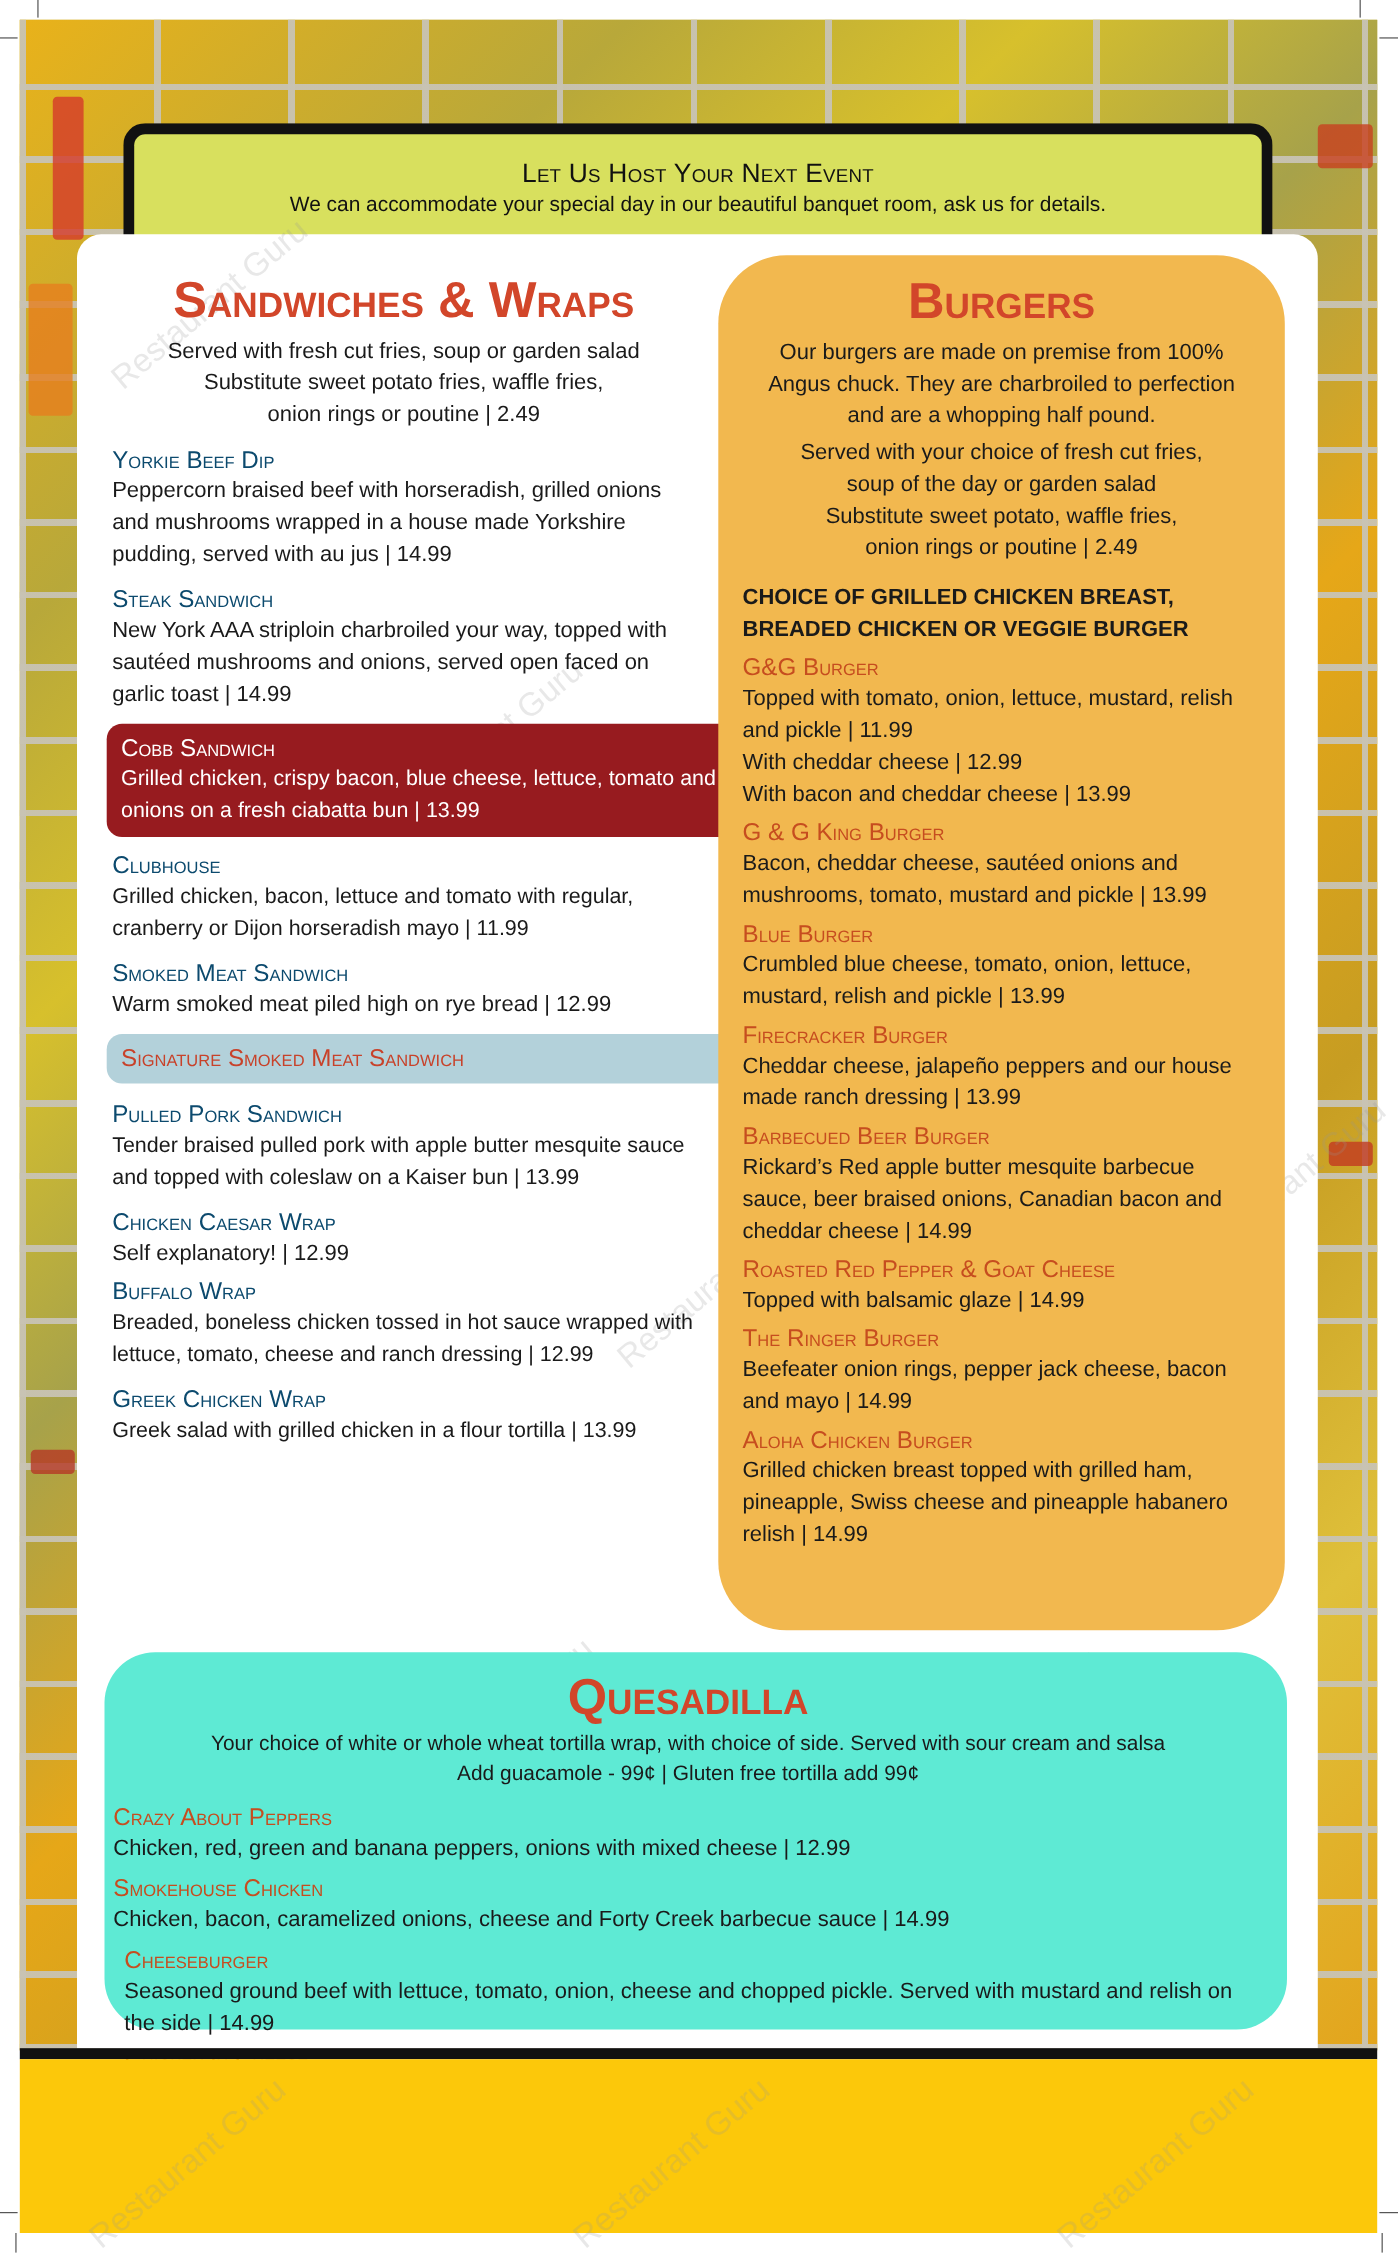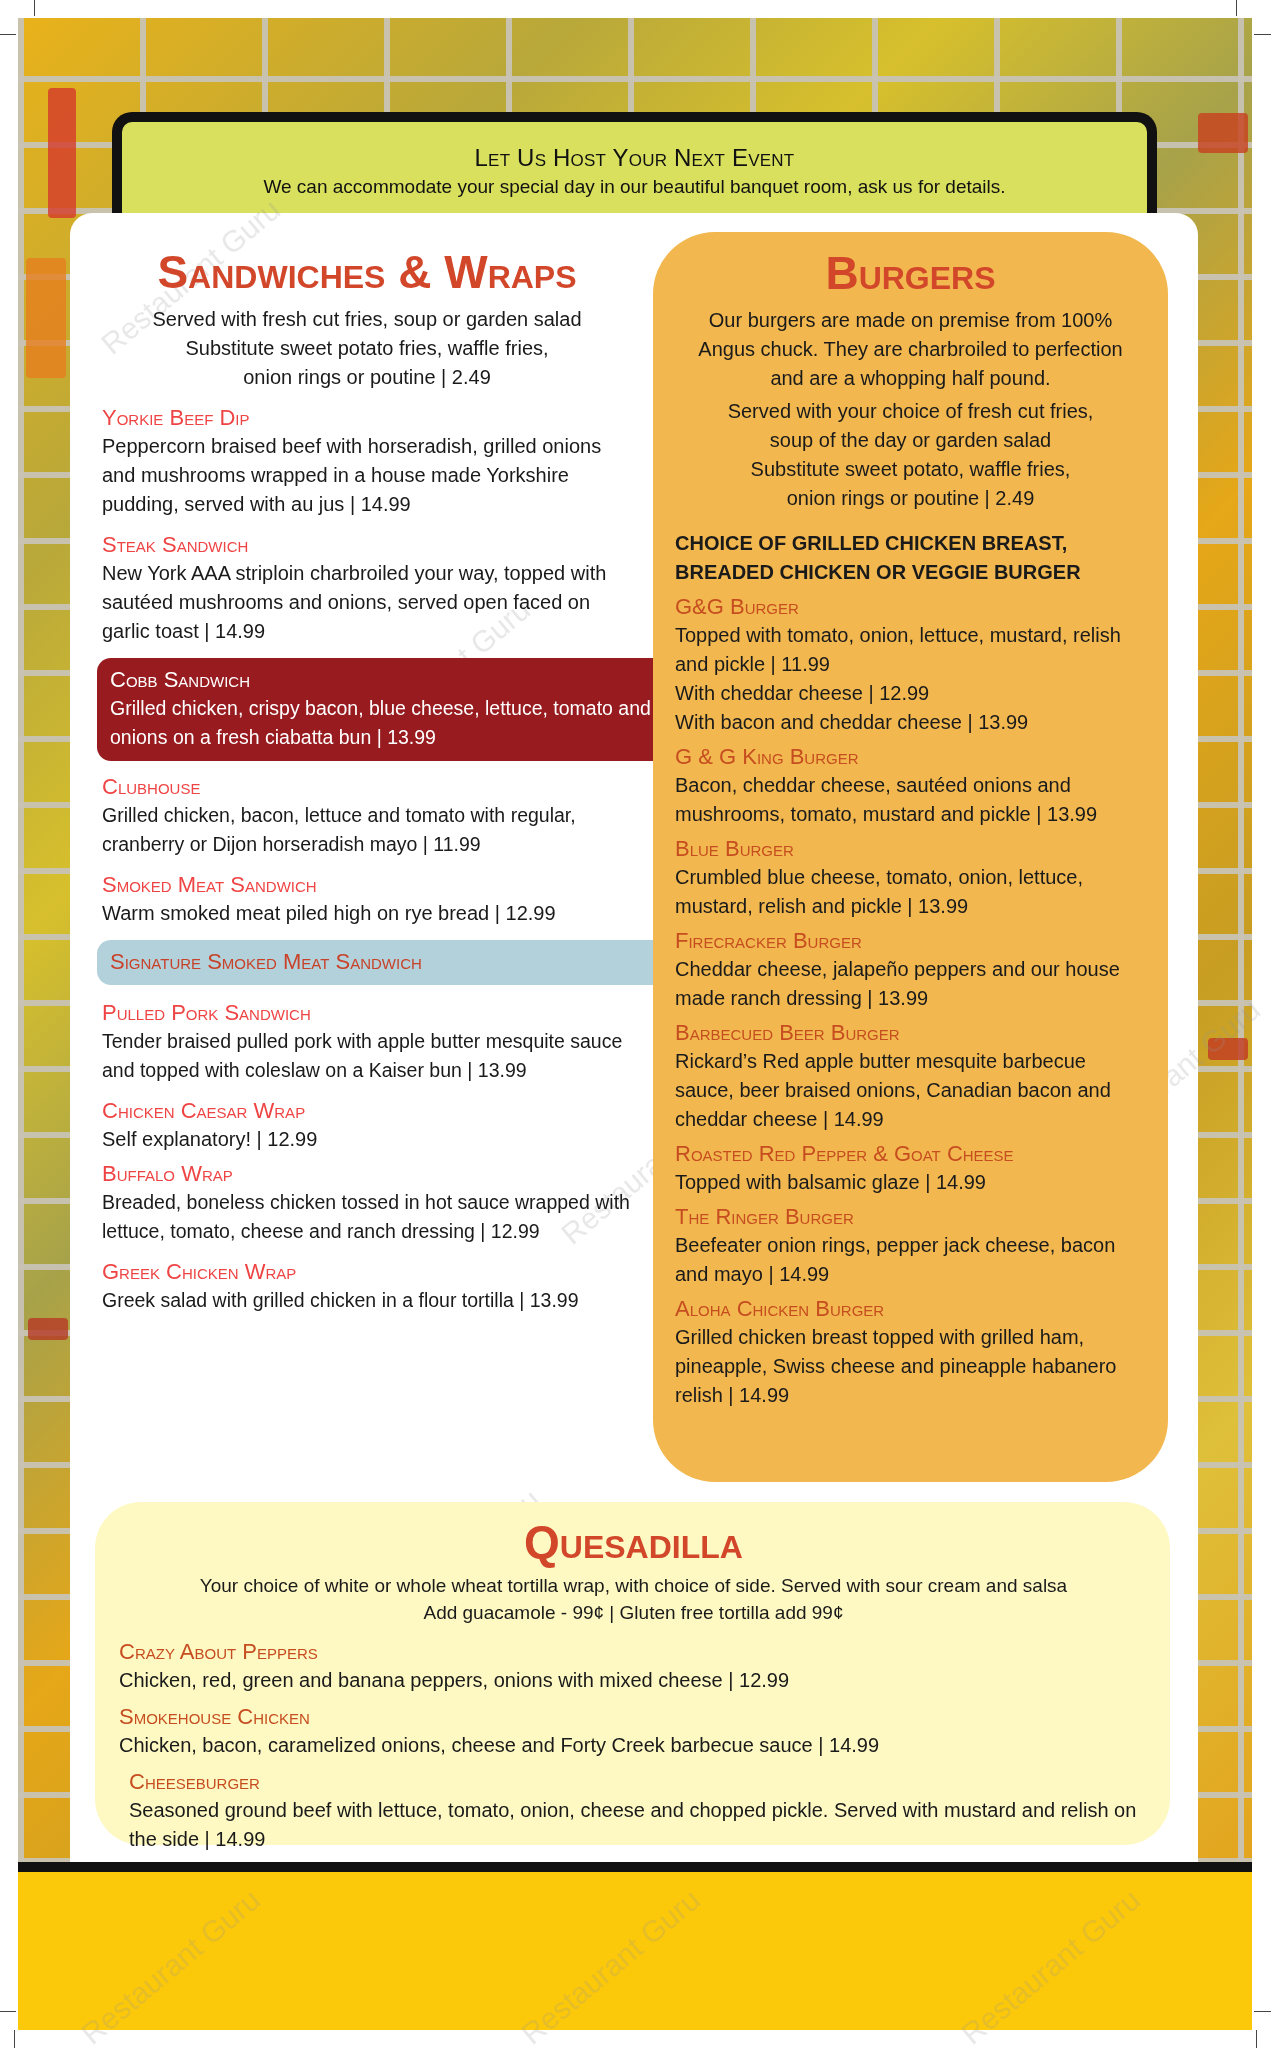--- a/index.html
+++ b/index.html
@@ -28,21 +28,21 @@
   .event-title { font-size: 24px; font-variant: small-caps; letter-spacing: 0.2px; color: #111; }
   .event-sub { font-size: 19px; margin-top: 4px; color: #111; }
 
   
   .panel {
     position: absolute; left: 70px; top: 213px; width: 1128px; height: 1649px;
     background: #ffffff; border-radius: 22px 22px 0 0;
   }
 
   .section-title { color: #d2462a; font-weight: bold; font-variant: small-caps; text-align: center; }
-  .item-name { color: #ef4444; font-size: 22px; font-variant: small-caps; line-height: 28px; }
+  .item-name { color: #0c4a6e; font-size: 22px; font-variant: small-caps; line-height: 28px; }
   .item-desc { font-size: 20px; line-height: 29px; color: #1a1a1a; }
 
   
   .left-col { position: absolute; left: 102px; top: 243px; width: 530px; }
   .left-col .section-title { font-size: 46px; line-height: 58px; }
   .intro { text-align: center; font-size: 20px; line-height: 29px; margin-top: 4px; }
   .menu-item { margin-top: 12px; }
   .hl-box { border-radius: 14px; padding: 8px 12px 9px 13px; margin-left: -5px; width: 632px; }
   .hl-red { background: #971b1f; }
   .hl-red .item-name, .hl-red .item-desc { color: #ffffff; }
@@ -57,21 +57,21 @@
   }
   .burgers-box .section-title { font-size: 46px; line-height: 58px; }
   .burgers-box .intro { color: #1a1a1a; }
   .burgers-box .item-name { color: #c64d1f; }
   .choice-note { text-align: left; font-weight: bold; font-size: 20px; line-height: 29px; margin-top: 16px; }
   .burgers-box .menu-item { margin-top: 6px; }
 
   
   .quesa-box {
     position: absolute; left: 95px; top: 1502px; width: 1075px; height: 343px;
-    background: #fef9c3; border-radius: 46px; padding: 10px 22px 0 24px;
+    background: #5eead4; border-radius: 46px; padding: 10px 22px 0 8px;
   }
   .quesa-box .section-title { font-size: 46px; line-height: 60px; }
   .quesa-intro { text-align: center; font-size: 19px; line-height: 27px; }
   .quesa-cols { display: flex; margin-top: 4px; flex-direction: column; }
   .quesa-col { flex: 1; padding-left: 0; }
   .quesa-col + .quesa-col { padding-left: 10px; }
   .quesa-box .item-name { color: #c64d1f; }
   .quesa-box .menu-item { margin-top: 8px; }
 
   

